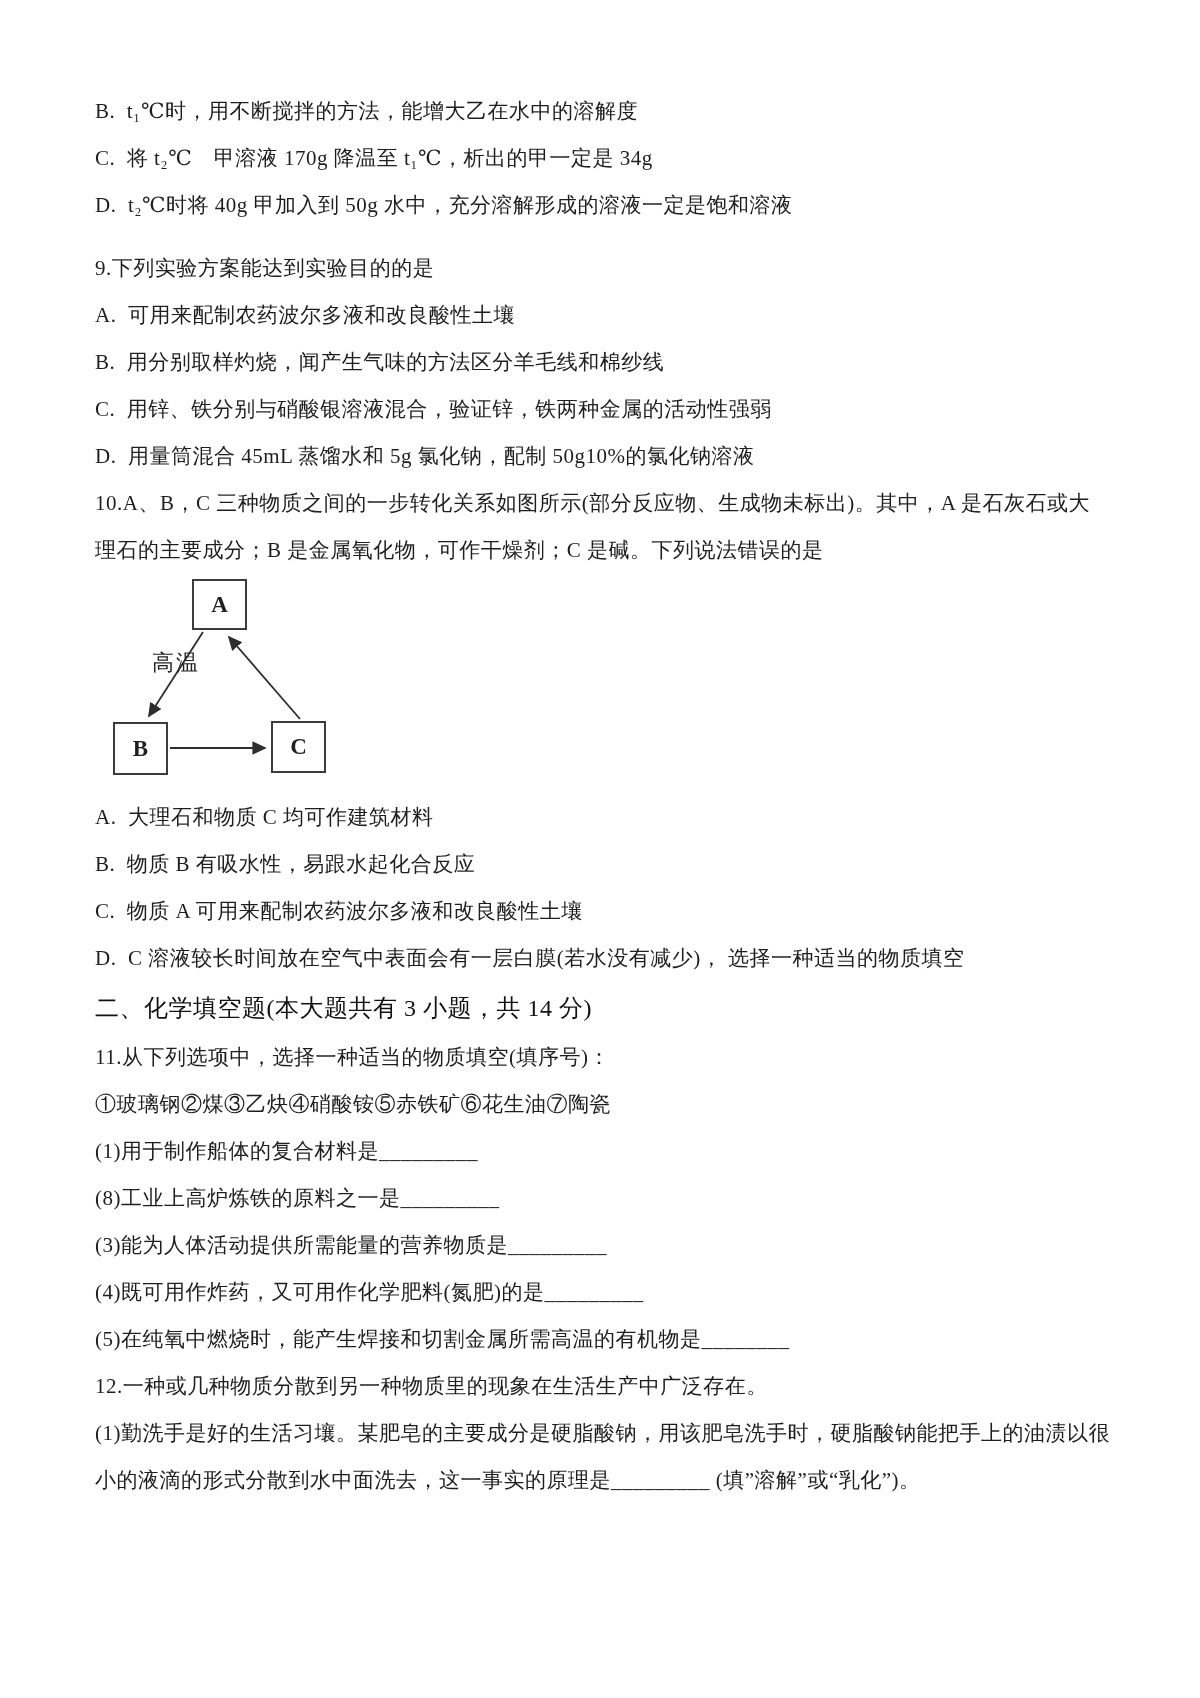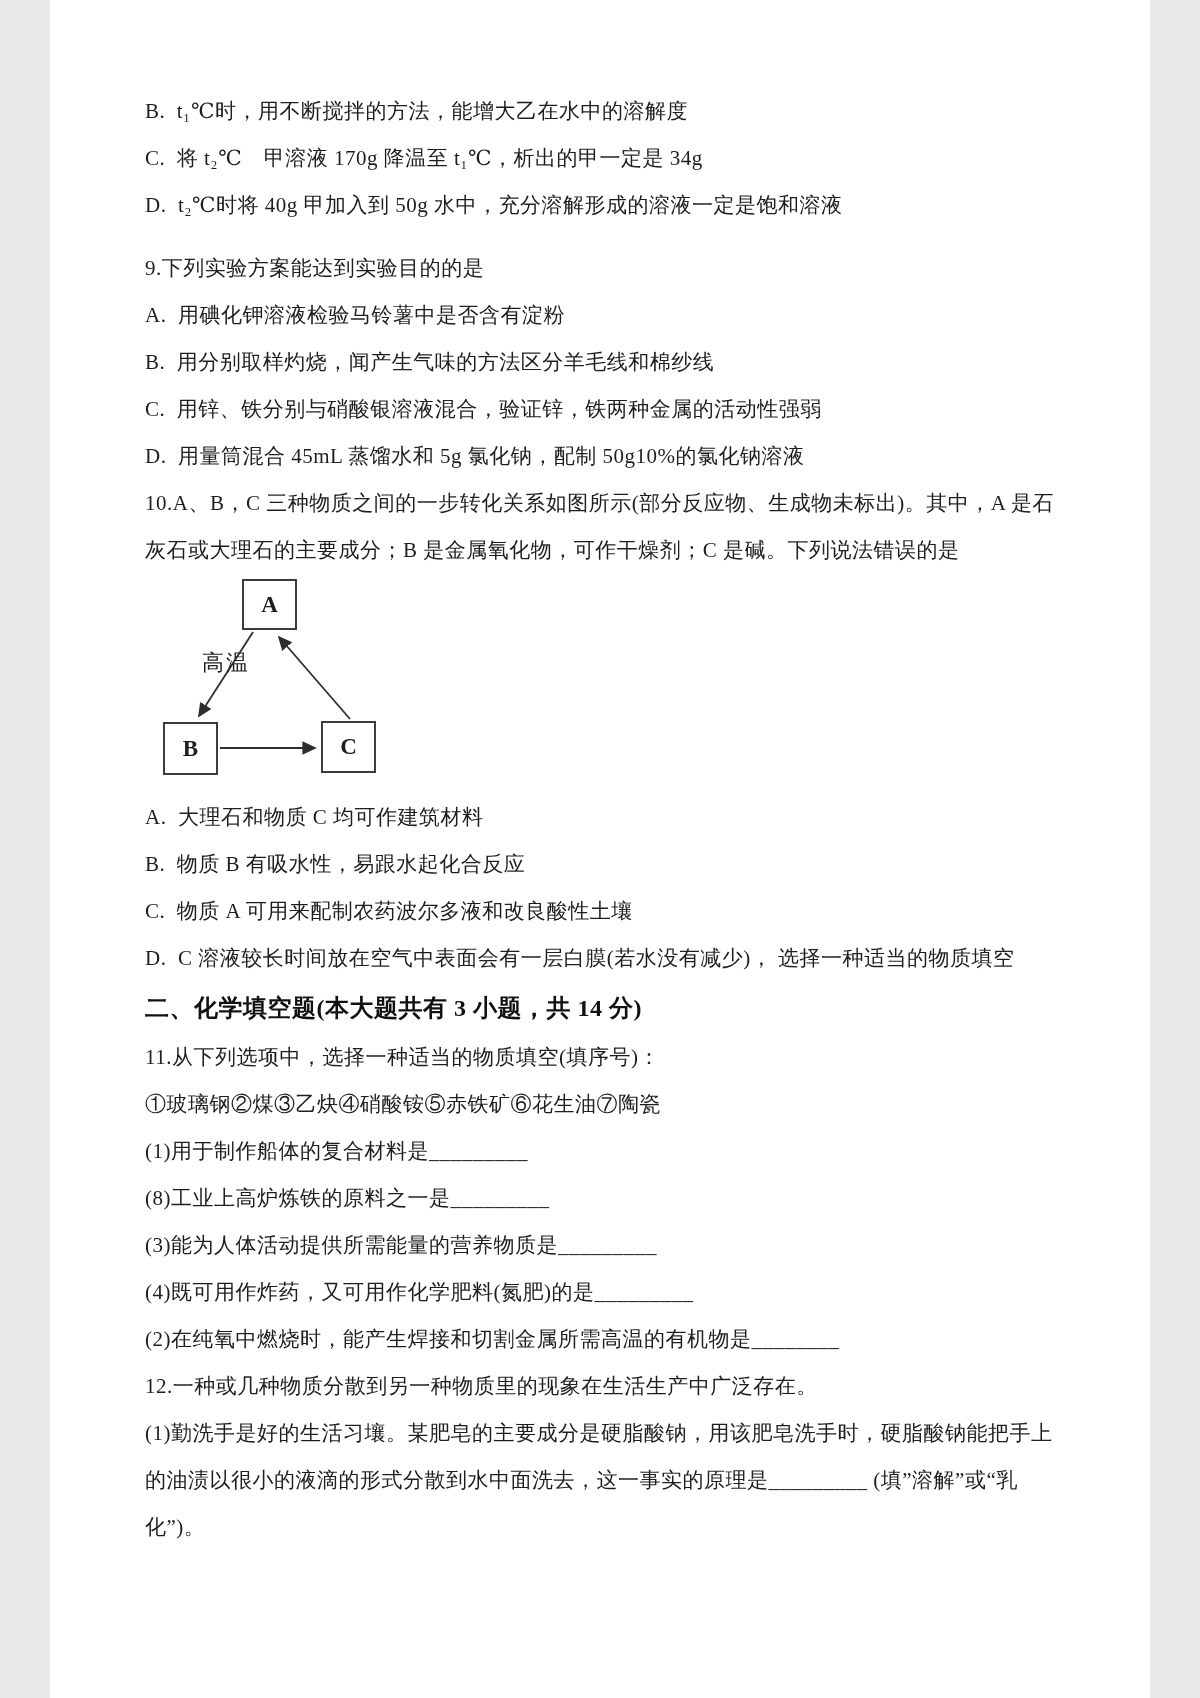--- a/index.html
+++ b/index.html
@@ -1,39 +1,39 @@
 <!DOCTYPE html>
 <html><head>
 <meta charset="utf-8">
 <style>
   html, body { margin: 0; padding: 0; background: #e8e8e8; }
   .page {
     position: relative;
-    width: 1100px;
+    width: 1200px;
     height: 1698px;
     margin: 0 auto;
     background: #ffffff;
     font-family: "Liberation Serif", "DejaVu Serif", serif;
     color: #1e1e1e;
     overflow: hidden;
     box-sizing: border-box;
     padding: 88px 90px 0 95px;
   }
   .line {
     margin: 0;
     font-size: 21px;
     line-height: 47px;
     white-space: pre-wrap;
     letter-spacing: 0.5px;
   }
   .gap-before { margin-top: 16px; }
   .section-heading {
     margin: 0;
     font-size: 24px;
-    font-weight: bold;
+    font-weight: normal;
     color: #111;
     line-height: 52px;
     white-space: pre-wrap;
     letter-spacing: 0.5px;
   }
   
   .diagram {
     position: relative;
     width: 340px;
     height: 210px;
@@ -69,21 +69,21 @@
 </head>
 <body>
 
 <div class="page">
 
   <p class="line">B.  t₁℃时，用不断搅拌的方法，能增大乙在水中的溶解度</p>
   <p class="line">C.  将 t₂℃　甲溶液 170g 降温至 t₁℃，析出的甲一定是 34g</p>
   <p class="line">D.  t₂℃时将 40g 甲加入到 50g 水中，充分溶解形成的溶液一定是饱和溶液</p>
 
   <p class="line gap-before">9.下列实验方案能达到实验目的的是</p>
-  <p class="line">A.  用碘化钾溶液检验马铃薯中是否含有淀粉</p>
+  <p class="line">A.  可用来配制农药波尔多液和改良酸性土壤</p>
   <p class="line">B.  用分别取样灼烧，闻产生气味的方法区分羊毛线和棉纱线</p>
   <p class="line">C.  用锌、铁分别与硝酸银溶液混合，验证锌，铁两种金属的活动性强弱</p>
   <p class="line">D.  用量筒混合 45mL 蒸馏水和 5g 氯化钠，配制 50g10%的氯化钠溶液</p>
 
   <p class="line">10.A、B，C 三种物质之间的一步转化关系如图所示(部分反应物、生成物未标出)。其中，A 是石灰石或大理石的主要成分；B 是金属氧化物，可作干燥剂；C 是碱。下列说法错误的是</p>
 
   <div class="diagram">
     <svg class="dsvg" width="340" height="210" viewBox="0 0 340 210">
       <defs>
         <marker id="ah" markerWidth="9" markerHeight="9" refX="7" refY="4.5" orient="auto">
@@ -112,18 +112,18 @@
   <p class="line">D.  C 溶液较长时间放在空气中表面会有一层白膜(若水没有减少)， 选择一种适当的物质填空</p>
 
   <p class="section-heading">二、化学填空题(本大题共有 3 小题，共 14 分)</p>
 
   <p class="line">11.从下列选项中，选择一种适当的物质填空(填序号)：</p>
   <p class="line">①玻璃钢②煤③乙炔④硝酸铵⑤赤铁矿⑥花生油⑦陶瓷</p>
   <p class="line">(1)用于制作船体的复合材料是_________</p>
   <p class="line">(8)工业上高炉炼铁的原料之一是_________</p>
   <p class="line">(3)能为人体活动提供所需能量的营养物质是_________</p>
   <p class="line">(4)既可用作炸药，又可用作化学肥料(氮肥)的是_________</p>
-  <p class="line">(2)在纯氧中燃烧时，能产生焊接和切割金属所需高温的有机物是________</p>
+  <p class="line">(5)在纯氧中燃烧时，能产生焊接和切割金属所需高温的有机物是________</p>
 
   <p class="line">12.一种或几种物质分散到另一种物质里的现象在生活生产中广泛存在。</p>
   <p class="line">(1)勤洗手是好的生活习壤。某肥皂的主要成分是硬脂酸钠，用该肥皂洗手时，硬脂酸钠能把手上的油渍以很小的液滴的形式分散到水中面洗去，这一事实的原理是_________ (填”溶解”或“乳化”)。</p>
 
 </div>
 
 </body></html>

